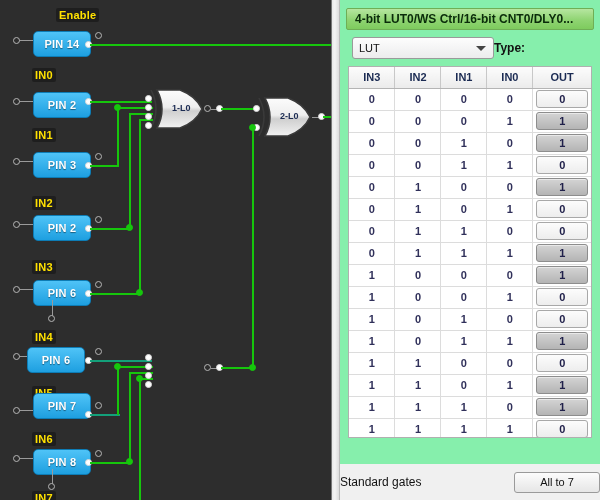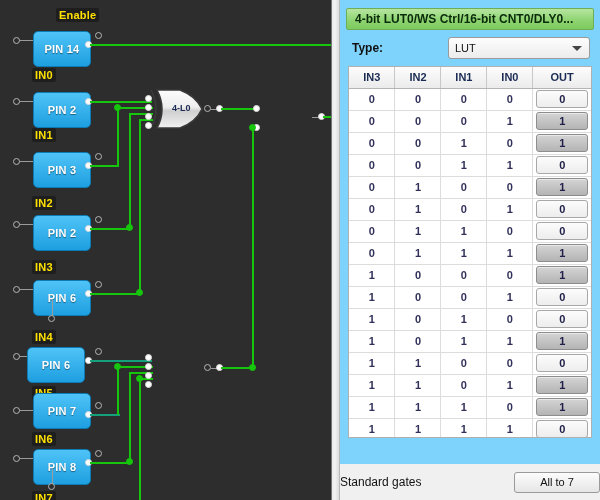--- a/index.html
+++ b/index.html
@@ -26,21 +26,21 @@
     font-weight: bold;
     font-family: "Liberation Sans", sans-serif;
     background: #1e1e1e;
     padding: 1px 3px;
     border-radius: 2px;
     white-space: nowrap;
     letter-spacing: .2px;
   }
   .pin-box {
     position: absolute;
-    width: 58px; height: 36px;
+    width: 58px; height: 26px;
     background: linear-gradient(#4fc3f7, #1e9fe0);
     border: 1px solid #0d7cb5;
     border-radius: 5px;
     color: #ffffff;
     font-size: 11px;
     font-weight: bold;
     display: flex; align-items: center; justify-content: center;
     text-shadow: 0 1px 1px rgba(0,0,0,.45);
     letter-spacing: .2px;
   }
@@ -81,21 +81,21 @@
     width: 9px; height: 500px;
     background: linear-gradient(90deg,#e8e8e8,#f4f4f4 40%,#dcdcdc);
     border-left: 1px solid #777;
     border-right: 1px solid #b9b9b9;
   }
 
   
   #panel {
     position: absolute; left: 340px; top: 0;
     width: 260px; height: 500px;
-    background: #7dd3fc;
+    background: #86efac;
     padding: 8px 6px 0 6px;
   }
   #panel-header {
     height: 22px;
     background: linear-gradient(#b6e6a0,#8fd472 55%,#7ecb5e);
     border: 1px solid #6fae55;
     border-radius: 2px;
     display: flex; align-items: center;
     padding-left: 8px;
     color: #0a2b0a;
@@ -262,32 +262,39 @@
           <linearGradient id="gbody" x1="0" y1="0" x2="0" y2="1">
             <stop offset="0" stop-color="#fcfcfc"></stop>
             <stop offset="0.45" stop-color="#eeeeee"></stop>
             <stop offset="0.55" stop-color="#cfcfcf"></stop>
             <stop offset="1" stop-color="#f2f2f2"></stop>
           </linearGradient>
         </defs>
         <path d="M7,2 Q17,21 7,40 L30,40 Q46,34 52,21 Q46,8 30,2 Z" fill="url(#gbody)" stroke="#3a3a3a" stroke-width="1.6"></path>
         <path d="M1,2 Q11,21 1,40" fill="none" stroke="#3a3a3a" stroke-width="1.6"></path>
       </svg>
-      <div class="gate-label" style="left:22px; top:15px;">4-L0</div>
+      <div class="gate-label" style="left:22px; top:15px;">1-L0</div>
     </div>
     <div class="node" style="left:145px; top:95px;"></div>
     <div class="node" style="left:145px; top:104px;"></div>
     <div class="node" style="left:145px; top:113px;"></div>
     <div class="node" style="left:145px; top:122px;"></div>
     <div class="node hollow" style="left:204px; top:105px;"></div>
     <div class="wire gray h" style="left:211px; top:109px; width:8px;"></div>
     <div class="node" style="left:216px; top:105px;"></div>
     <div class="wire h" style="left:221px; top:108px; width:36px;"></div>
     <div class="node" style="left:253px; top:105px;"></div>
 
+    <div class="gate" style="left:258px; top:96px;">
+      <svg width="56" height="42" viewBox="0 0 56 42">
+        <path d="M7,2 Q17,21 7,40 L30,40 Q46,34 52,21 Q46,8 30,2 Z" fill="url(#gbody)" stroke="#3a3a3a" stroke-width="1.6"></path>
+        <path d="M1,2 Q11,21 1,40" fill="none" stroke="#3a3a3a" stroke-width="1.6"></path>
+      </svg>
+      <div class="gate-label" style="left:22px; top:15px;">2-L0</div>
+    </div>
     <div class="node" style="left:253px; top:124px;"></div>
     <div class="wire gray h" style="left:312px; top:117px; width:10px;"></div>
     <div class="node" style="left:318px; top:113px;"></div>
     <div class="wire h" style="left:323px; top:116px; width:8px;"></div>
 
     <div class="pin-label" style="left:32px; top:330px;">IN4</div>
     <div class="wire gray h" style="left:18px; top:356px; width:16px;"></div>
     <div class="node hollow" style="left:13px; top:353px;"></div>
     <div class="pin-box" style="left:27px; top:347px;">PIN 6</div>
     <div class="node hollow" style="left:95px; top:348px;"></div>
@@ -337,25 +344,25 @@
     <div class="node green" style="left:249px; top:124px;"></div>
   </div>
 
   <div id="splitter"></div>
 
   <div id="panel">
 
     <div id="panel-header">4-bit LUT0/WS Ctrl/16-bit CNT0/DLY0...</div>
 
     <div id="type-row">
-      <div id="type-label">Type:</div>
       <div id="type-select">
         <span>LUT</span>
         <span class="arrow"></span>
       </div>
+      <div id="type-label">Type:</div>
     </div>
 
     <div id="table-wrap">
       <table>
         <thead>
           <tr>
             <th>IN3</th>
             <th>IN2</th>
             <th>IN1</th>
             <th>IN0</th>

